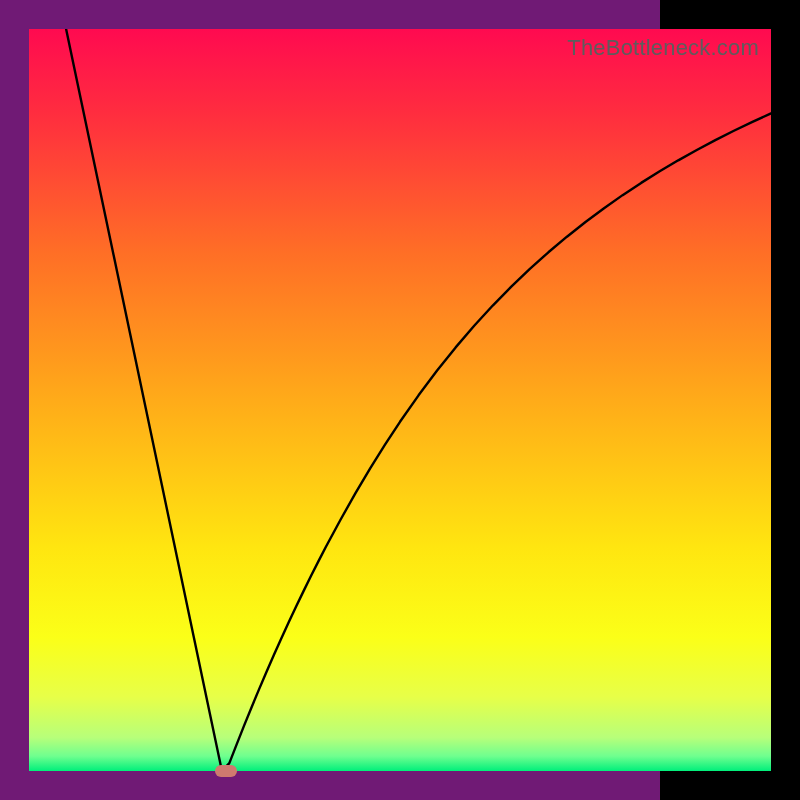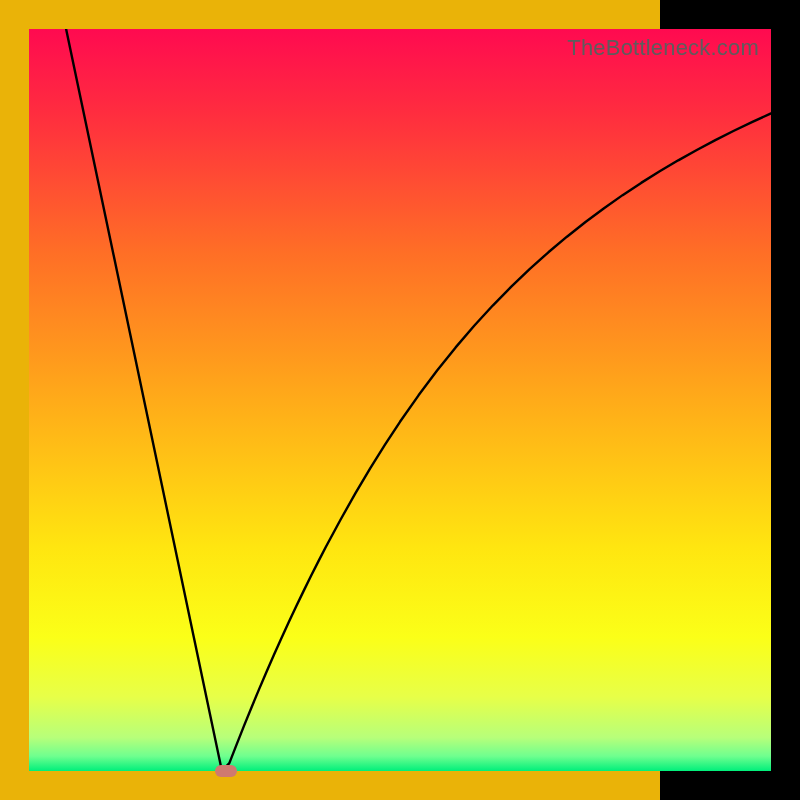--- a/index.html
+++ b/index.html
@@ -8,21 +8,21 @@
     width: 800px;
     height: 800px;
     overflow: hidden;
     background: #000;
     font-family: Arial, Helvetica, sans-serif;
   }
   .frame {
     position: relative;
     width: 660px;
     height: 800px;
-    background: #eab308;
+    background: #701a75;
   }
   .plot {
     position: absolute;
     left: 29px;
     top: 29px;
     width: 742px;
     height: 742px;
     
   }
   .watermark {

